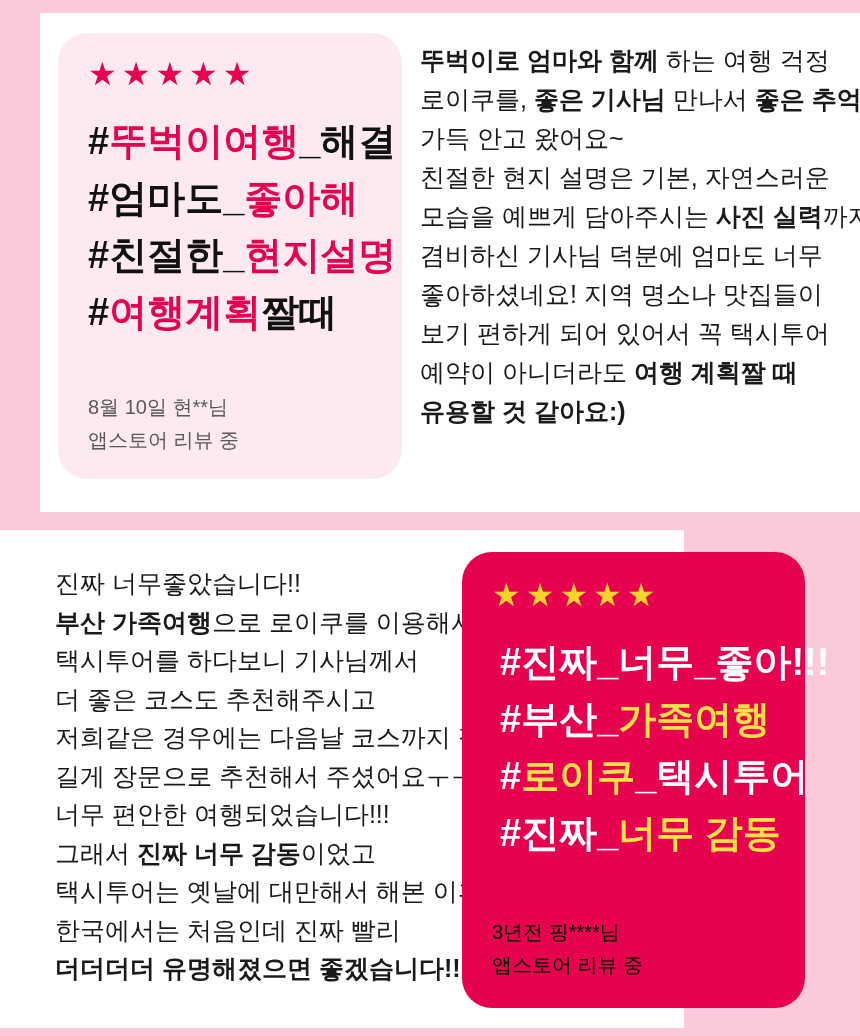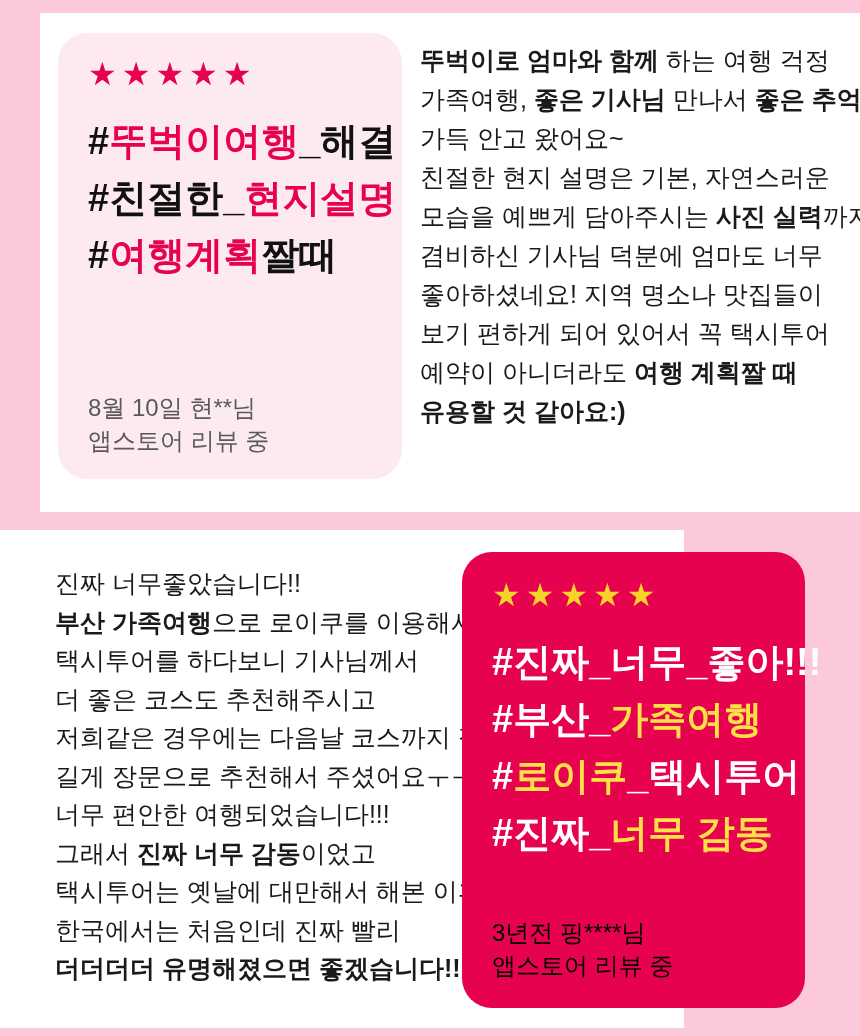--- a/index.html
+++ b/index.html
@@ -19,55 +19,56 @@
   #top-panel    { left: 18px;  top: 20px; width: 344px; height: 446px; background: #FDE9F1; }
   #bottom-panel { left: 462px; top: 22px; width: 343px; height: 456px; background: #E6024F; }
 
   .stars { position: absolute; left: 30px; font-size: 32px; letter-spacing: 5px; white-space: nowrap; }
   #top-panel .stars    { top: 22px; color: #E6024F; }
   #bottom-panel .stars { top: 24px; color: #F5D328; }
 
   .hashtags { position: absolute; left: 30px; font-size: 38px; font-weight: 700; }
   .hashtags .tline { height: 57px; line-height: 57px; white-space: nowrap; }
   #top-panel .hashtags    { top: 80px; color: #111111; }
-  #bottom-panel .hashtags { top: 82px; color: #FFFFFF; }
+  #bottom-panel .hashtags { top: 82px; color: #FFFFFF; margin-left: 8px; }
 
   .a { color: #E6024F; }   
   .y { color: #fde047; }   
   .b { font-weight: 700; } 
 
-  .byline { position: absolute; left: 30px; font-size: 24px; line-height: 33px; }
+  .byline { position: absolute; left: 30px; font-size: 20px; line-height: 33px; }
   #top-panel .byline    { bottom: 22px; color: #595959; }
   #bottom-panel .byline { bottom: 26px; color: #000000; }
 
   .review-text { position: absolute; font-size: 25px; color: #1A1A1A; }
   .review-text .tline { height: 39px; line-height: 39px; white-space: nowrap; }
   #top-body    { left: 380px; top: 28px; }
   #bottom-body { left: 55px;  top: 34px; }
   #bottom-body .tline { height: 38.5px; line-height: 38.5px; }
 </style>
 </head>
 <body>
 
 <div class="card" id="top-card">
   <div class="panel" id="top-panel">
     <div class="stars">★★★★★</div>
     <div class="hashtags">
         <div class="tline"><span>#</span><span class="a">뚜벅이여행</span><span>_해결</span></div>
+        <div class="tline"><span>#엄마도_</span><span class="a">좋아해</span></div>
         <div class="tline"><span>#친절한_</span><span class="a">현지설명</span></div>
         <div class="tline"><span>#</span><span class="a">여행계획</span><span>짤때</span></div>
       </div>
     <div class="byline">
       <div>8월 10일 현**님</div>
       <div>앱스토어 리뷰 중</div>
     </div>
   </div>
   <div class="review-text" id="top-body">
       <div class="tline"><span class="b">뚜벅이로 엄마와 함께</span><span> 하는 여행 걱정</span></div>
-      <div class="tline"><span>가족여행, </span><span class="b">좋은 기사님</span><span> 만나서 </span><span class="b">좋은 추억</span></div>
+      <div class="tline"><span>로이쿠를, </span><span class="b">좋은 기사님</span><span> 만나서 </span><span class="b">좋은 추억</span></div>
       <div class="tline"><span>가득 안고 왔어요~</span></div>
       <div class="tline"><span>친절한 현지 설명은 기본, 자연스러운</span></div>
       <div class="tline"><span>모습을 예쁘게 담아주시는 </span><span class="b">사진 실력</span><span>까지</span></div>
       <div class="tline"><span>겸비하신 기사님 덕분에 엄마도 너무</span></div>
       <div class="tline"><span>좋아하셨네요! 지역 명소나 맛집들이</span></div>
       <div class="tline"><span>보기 편하게 되어 있어서 꼭 택시투어</span></div>
       <div class="tline"><span>예약이 아니더라도 </span><span class="b">여행 계획짤 때</span></div>
       <div class="tline"><span class="b">유용할 것 같아요:)</span></div>
     </div>
 </div>

